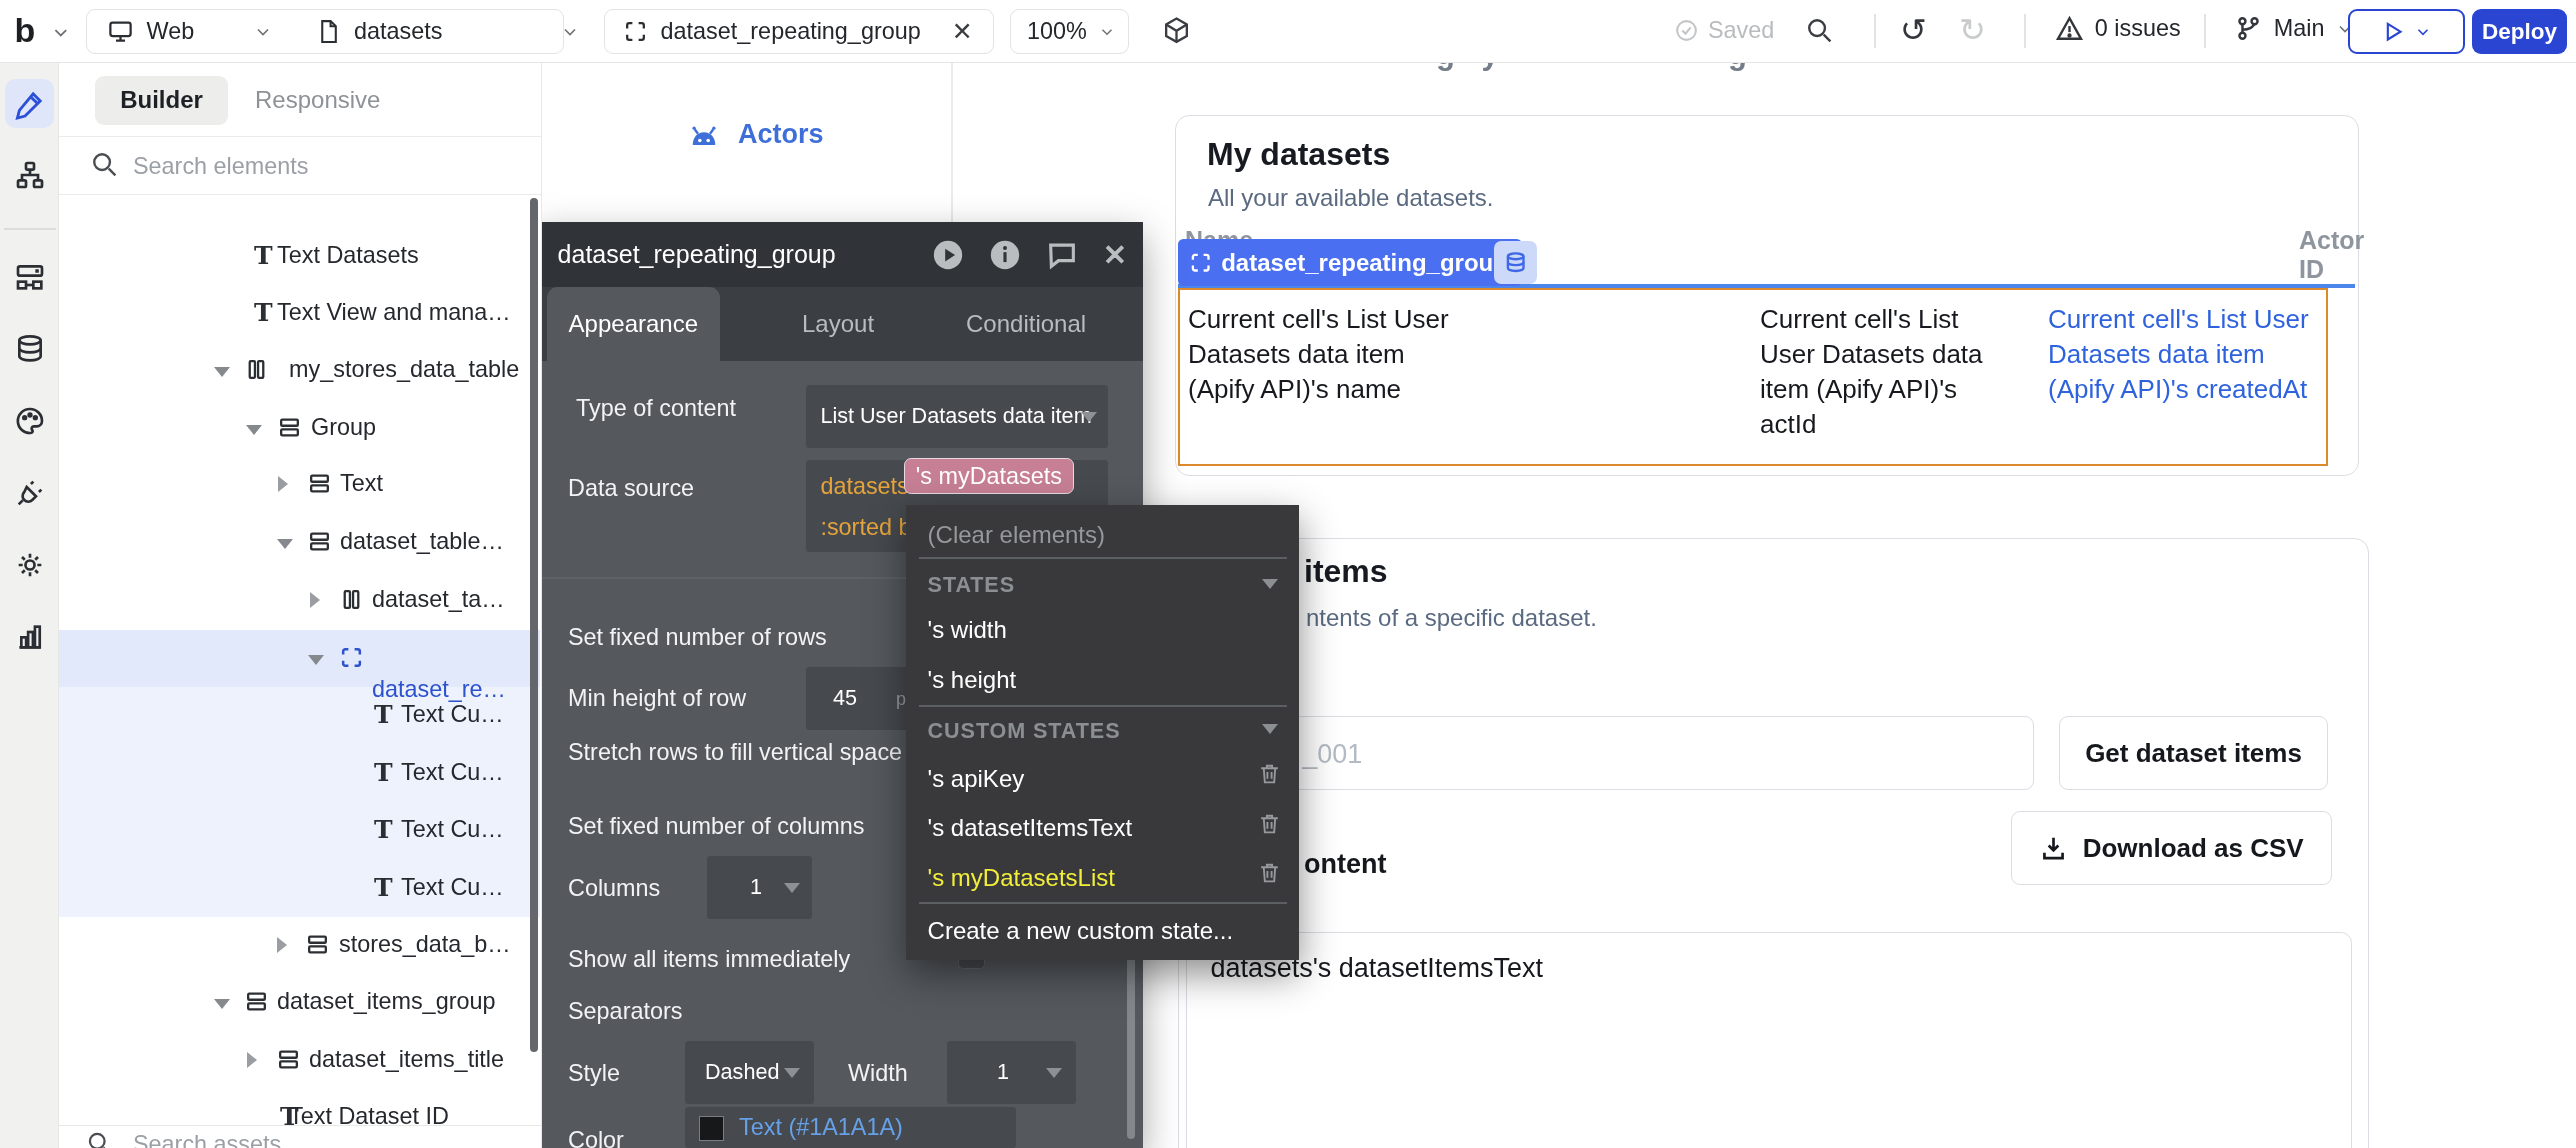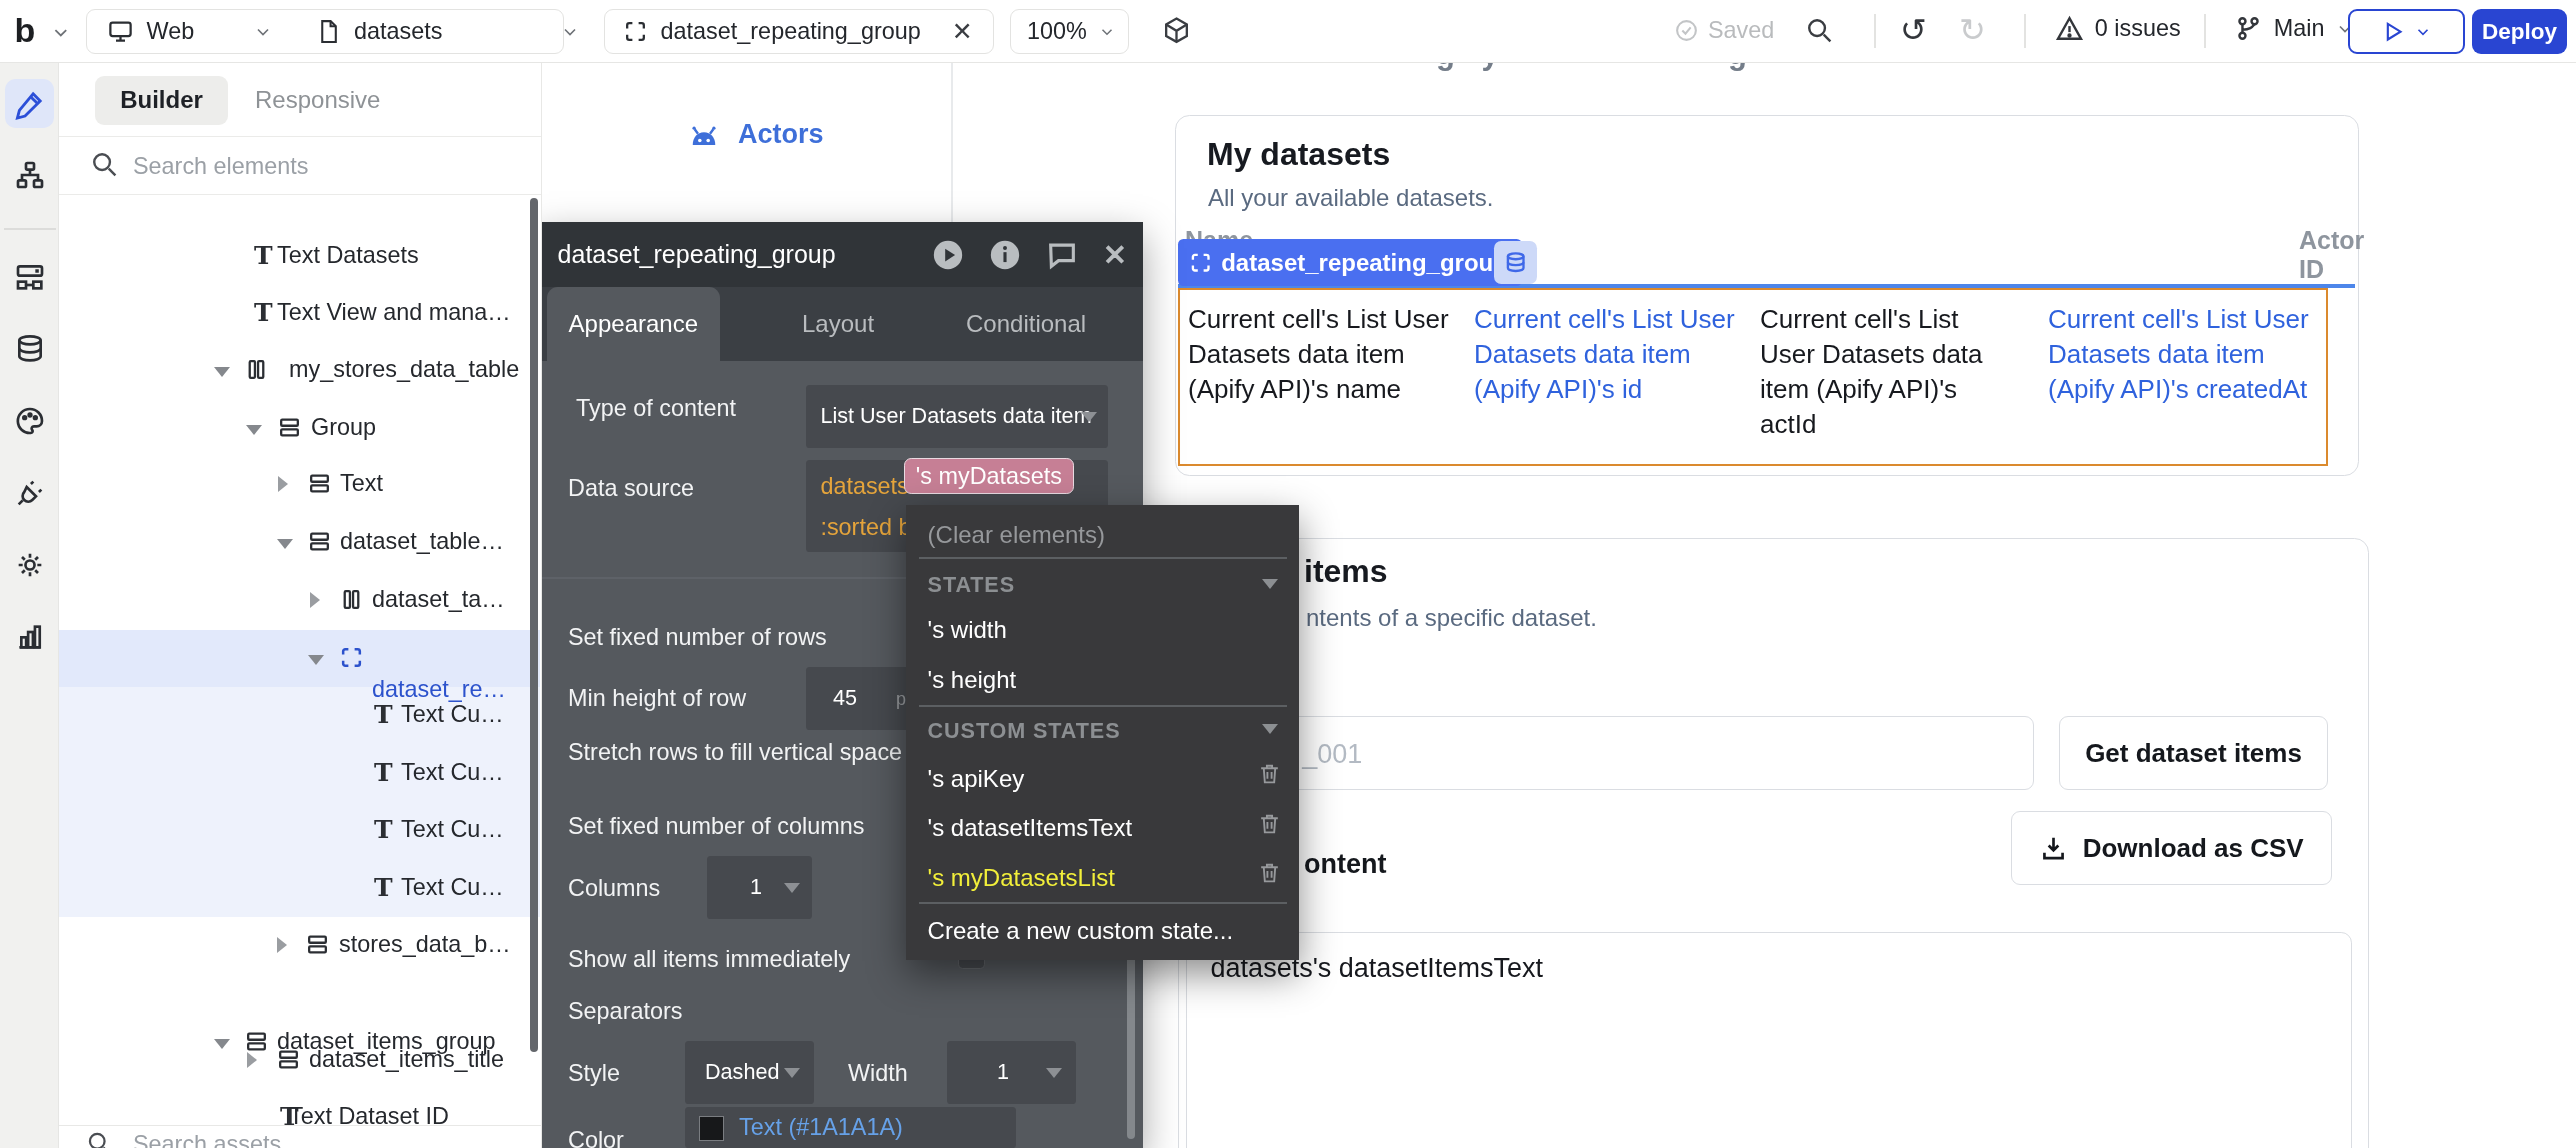--- a/index.html
+++ b/index.html
@@ -418,21 +418,21 @@
     <div class="trow" style="top:723px;">
       <span class="car-r" style="left:218px;"></span>
       <span class="abs" style="left:246px;top:15.3px;">
           <svg width="25" height="25" viewBox="0 0 24 24" stroke="#2b2e33" fill="none" stroke-width="2.2">
             <rect x="4" y="4.5" width="16" height="5.8" rx="1"></rect>
             <rect x="4" y="13.7" width="16" height="5.8" rx="1"></rect>
           </svg>
         </span>
       <span class="lbl" style="left:280px;">stores_data_b…</span>
       </div>
-    <div class="trow" style="top:820px;">
+    <div class="trow" style="top:780px;">
       <span class="car-d" style="left:155px;"></span>
       <span class="abs" style="left:185px;top:15.3px;">
           <svg width="25" height="25" viewBox="0 0 24 24" stroke="#2b2e33" fill="none" stroke-width="2.2">
             <rect x="4" y="4.5" width="16" height="5.8" rx="1"></rect>
             <rect x="4" y="13.7" width="16" height="5.8" rx="1"></rect>
           </svg>
         </span>
       <span class="lbl" style="left:218px;">dataset_items_group</span>
       </div>
     <div class="trow" style="top:838px;">
@@ -507,21 +507,20 @@
     <svg width="23.4" height="23.4" viewBox="0 0 24 24" stroke="#3f68e8" fill="none" stroke-width="2.4">
         <ellipse cx="12" cy="5.5" rx="8" ry="3"></ellipse>
         <path d="M4 5.5v6c0 1.7 3.6 3 8 3s8-1.3 8-3v-6"></path>
         <path d="M4 11.5v6c0 1.7 3.6 3 8 3s8-1.3 8-3v-6"></path>
       </svg>
   </div>
   <div class="sel-line"></div>
   <div class="orange-box"></div>
 
   <div class="cell" style="left:646px;width:284px;">Current cell's List User Datasets data item (Apify API)'s name</div>
-  <div class="cell link" style="left:932px;width:266px;">Current cell's List User Datasets data item (Apify API)'s id</div>
   <div class="cell" style="left:1218px;width:253px;">Current cell's List User Datasets data item (Apify API)'s actId</div>
   <div class="cell link" style="left:1506px;width:289px;">Current cell's List User Datasets data item (Apify API)'s createdAt</div>
 
   <div class="card" style="left:636px;top:475px;width:1191px;height:683px;">
     <div class="card-title" style="left:125px;top:14.4px;">items</div>
     <div class="card-sub" style="left:127px;top:65px;">ntents of a specific dataset.</div>
     <div class="cv-input" style="left:7.2px;top:177px;width:848px;height:74px;">
       <span class="ph-frag" style="left:115px;top:21.6px;">_001</span>
     </div>
     <div class="cv-btn" style="left:880px;top:177px;width:269px;height:74px;">Get dataset items</div>

